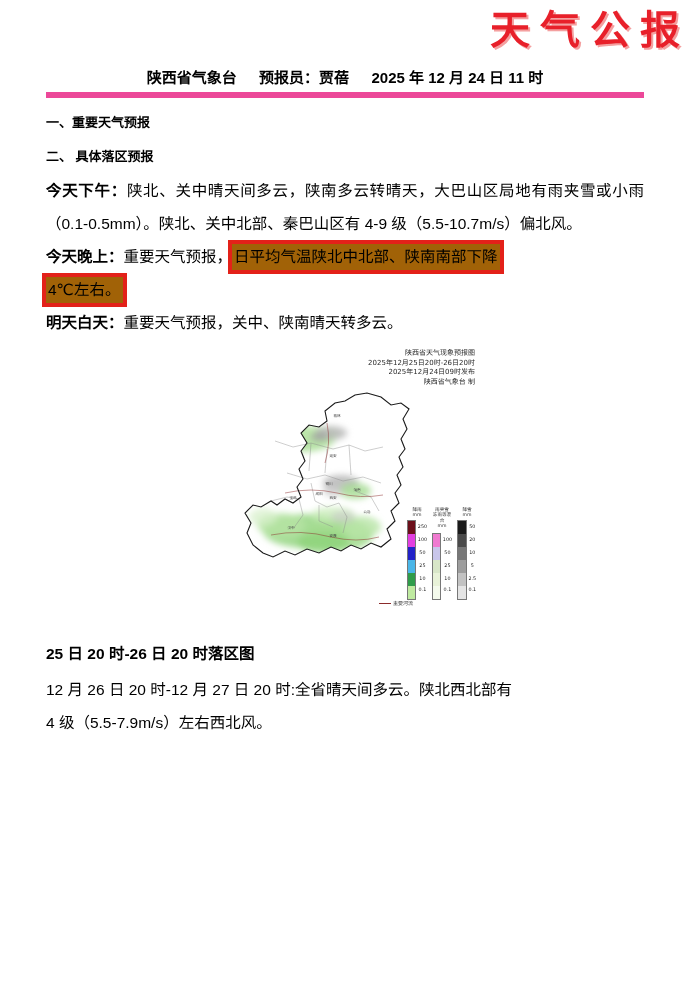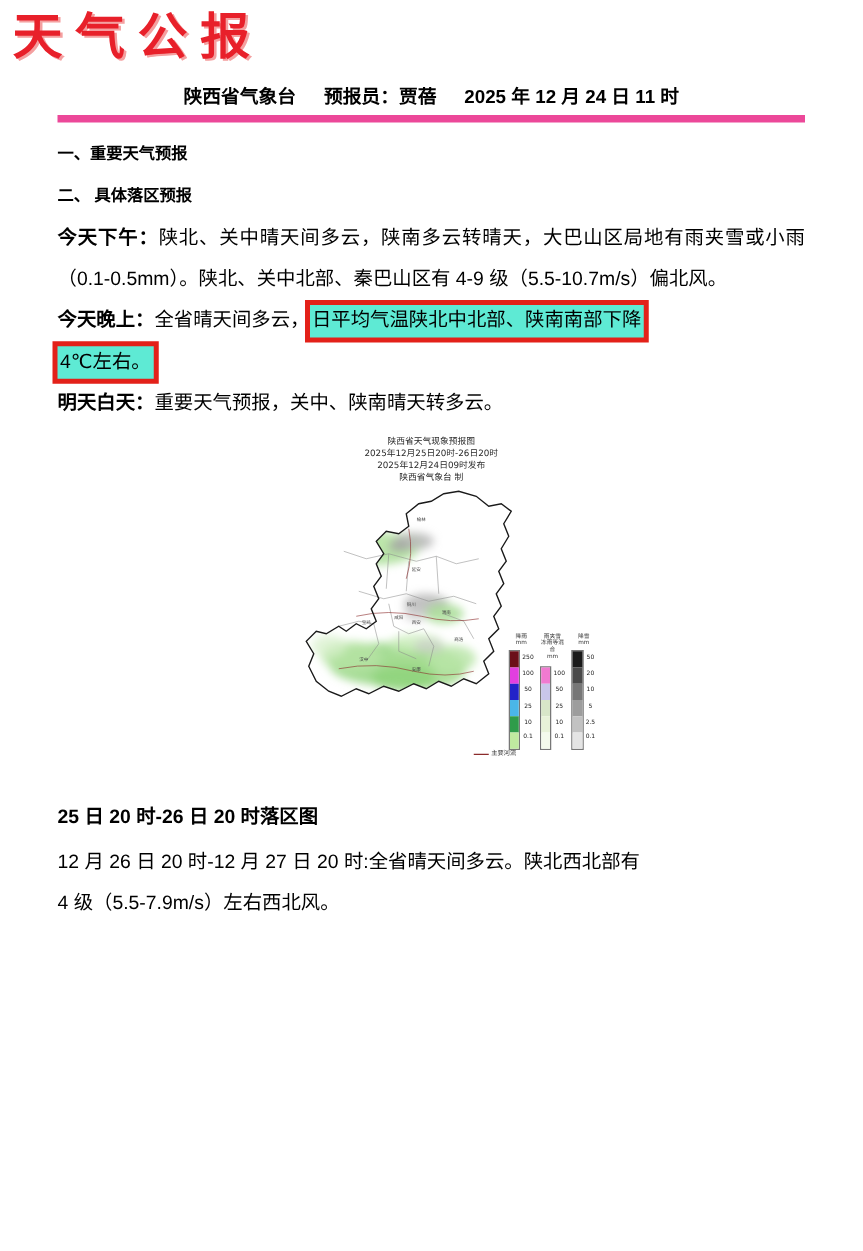--- a/index.html
+++ b/index.html
@@ -12,21 +12,21 @@
     width: 690px;
     height: 1001px;
     position: relative;
     font-family: "Liberation Sans", "DejaVu Sans", sans-serif;
     color: #000000;
     overflow: hidden;
   }
 
   
   .doc-title {
-    text-align: left;
+    text-align: right;
     font-size: 40px;
     font-weight: bold;
     color: #e8202a;
     letter-spacing: 10px;
     text-indent: 10px;
     line-height: 1;
     padding-top: 10px;
     margin: 0 0 16px 0;
     text-shadow: 2px 2px 0 #f4a0a0;
     font-family: "DejaVu Sans", "Liberation Sans", sans-serif;
@@ -62,21 +62,21 @@
   .para {
     margin: 0;
     text-align: justify;
   }
   .para.indent { text-indent: 2em; }
   .lead { font-weight: bold; }
 
   
   .hl {
     box-shadow: 0 0 0 4px #e32119;
-    background: #5eead4;
+    background: #a16207;
     padding: 0 2px;
     position: relative;
     z-index: 2;
   }
   .hl-line {
     display: inline-block;
     line-height: 26px;
   }
 
   
@@ -87,21 +87,21 @@
   .map-box {
     width: 260px;
     height: 290px;
     margin: 0 auto;
     position: relative;
   }
   .map-head {
     font-size: 7px;
     line-height: 9.5px;
     color: #2a2a2a;
-    text-align: center;
+    text-align: right;
     padding-top: 2px;
     font-family: "DejaVu Sans", sans-serif;
   }
   .map-canvas {
     position: relative;
     width: 260px;
     height: 240px;
   }
   .map-canvas svg { display: block; }
 
@@ -186,21 +186,21 @@
 
   <p class="section-head">一、重要天气预报</p>
 
   <p class="section-head">二、 具体落区预报</p>
 
   <p class="para">
     <span class="lead">今天下午：</span><span>陕北、关中晴天间多云，陕南多云转晴天，大巴山区局地有雨夹雪或小雨（0.1-0.5mm）。陕北、关中北部、秦巴山区有 4-9 级（5.5-10.7m/s）偏北风。</span>
   </p>
 
   <p class="para">
-    <span class="lead">今天晚上：</span><span>全省晴天间多云，</span><span class="hl hl-line">日平均气温陕北中北部、陕南南部下降</span><br>
+    <span class="lead">今天晚上：</span><span>重要天气预报，</span><span class="hl hl-line">日平均气温陕北中北部、陕南南部下降</span><br>
     <span class="hl hl-line">4℃左右。</span>
   </p>
 
   <p class="para">
     <span class="lead">明天白天：</span><span>重要天气预报，关中、陕南晴天转多云。</span>
   </p>
 
 
   <div class="figure">
     <div class="map-box">

